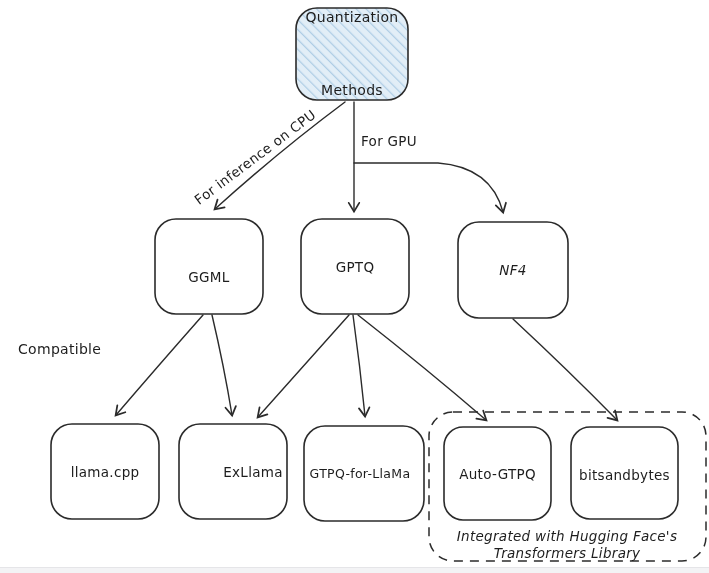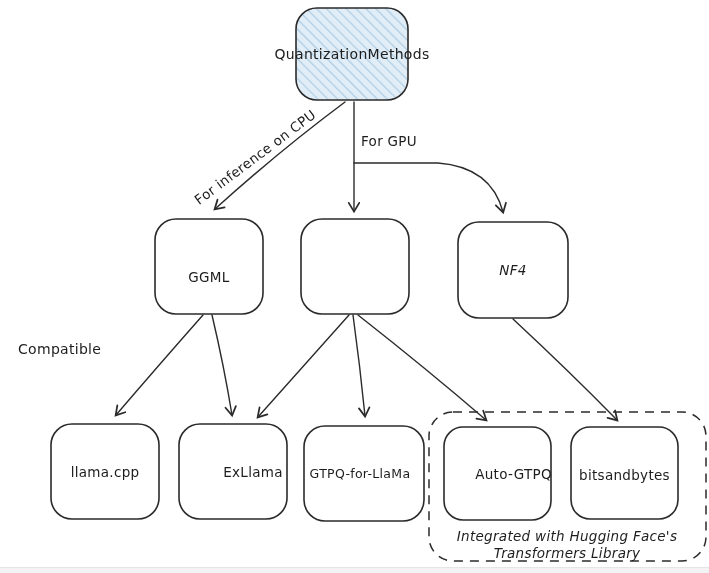--- a/index.html
+++ b/index.html
@@ -16,21 +16,21 @@
     color:#1d1d1d;
     font-family:"DejaVu Sans", sans-serif;
     white-space:nowrap;
     letter-spacing:0.3px;
   }
   .node-label{
     display:flex;align-items:center;justify-content:center;
     text-align:center;
     font-size:13.5px;
   }
-  .node-label.two-line{flex-direction:row;line-height:19px;font-size:14px;}
+  .node-label.two-line{flex-direction:column;line-height:19px;font-size:14px;justify-content:space-between;}
   .edge-label{font-size:13.5px;}
   .edge-label.rotated{
     width:190px;text-align:center;
     transform:rotate(-37deg);
     transform-origin:center center;
   }
   .annotation{font-size:14px;line-height:19px;}
   .annotation.centered{text-align:center;white-space:normal;font-size:13.5px;line-height:17px;}
   .bottom-strip{
     position:absolute;left:0;bottom:0;width:709px;height:5px;
@@ -78,25 +78,26 @@
       <rect x="444" y="427" width="107" height="93" rx="19"></rect>
       <rect x="571" y="427" width="107" height="92" rx="19"></rect>
     </g>
   </svg>
 
   <div class="lbl node-label two-line" style="left:296px;top:8px;width:112px;height:92px;">
     <span>Quantization</span>
     <span>Methods</span>
   </div>
   <div class="lbl node-label" style="left:155px;top:219px;width:108px;height:115px;">GGML</div>
+  <div class="lbl node-label" style="left:301px;top:219px;width:108px;height:95px;">GPTQ</div>
   <div class="lbl node-label" style="left:458px;top:222px;width:110px;height:96px;font-style:italic;">NF4</div>
   <div class="lbl node-label" style="left:51px;top:424px;width:108px;height:95px;">llama.cpp</div>
   <div class="lbl node-label" style="left:179px;top:424px;width:108px;height:95px;margin-left:20px;">ExLlama</div>
   <div class="lbl node-label" style="left:304px;top:426px;width:112px;height:95px;font-size:12.5px;">GTPQ-for-LlaMa</div>
-  <div class="lbl node-label" style="left:444px;top:427px;width:107px;height:93px;margin-left:16px;">Auto-GTPQ</div>
+  <div class="lbl node-label" style="left:444px;top:427px;width:107px;height:93px;">Auto-GTPQ</div>
   <div class="lbl node-label" style="left:571px;top:427px;width:107px;height:96px;">bitsandbytes</div>
 
   <div class="lbl edge-label rotated" style="left:160px;top:149px;">For inference on CPU</div>
   <div class="lbl edge-label" style="left:361px;top:133px;">For GPU</div>
 
   <div class="lbl annotation" style="left:18px;top:340px;">
     <div>Compatible</div>
   </div>
   <div class="lbl annotation centered" style="left:436px;top:528px;width:262px;font-style:italic;">
     <div>Integrated with Hugging Face's</div>

